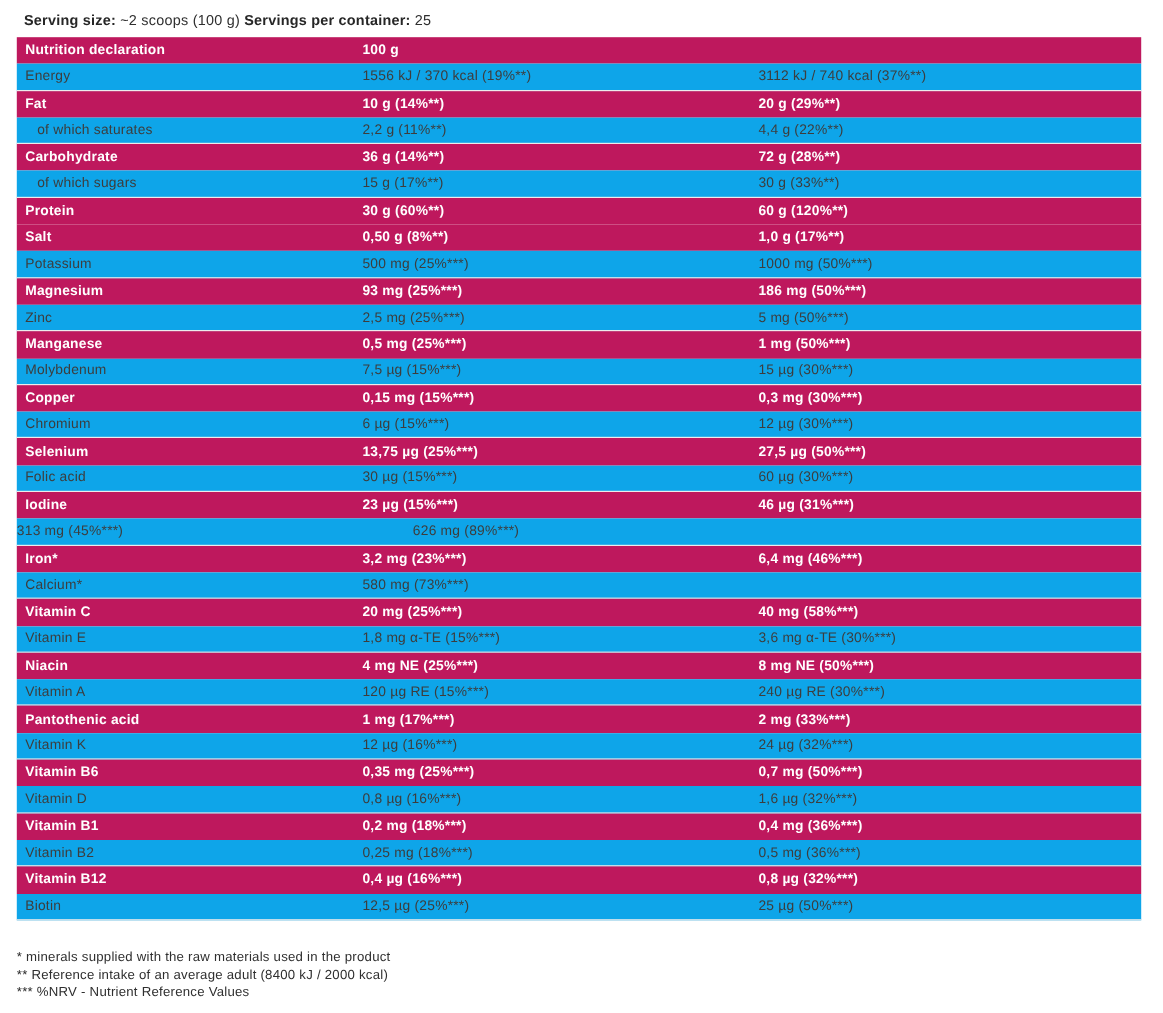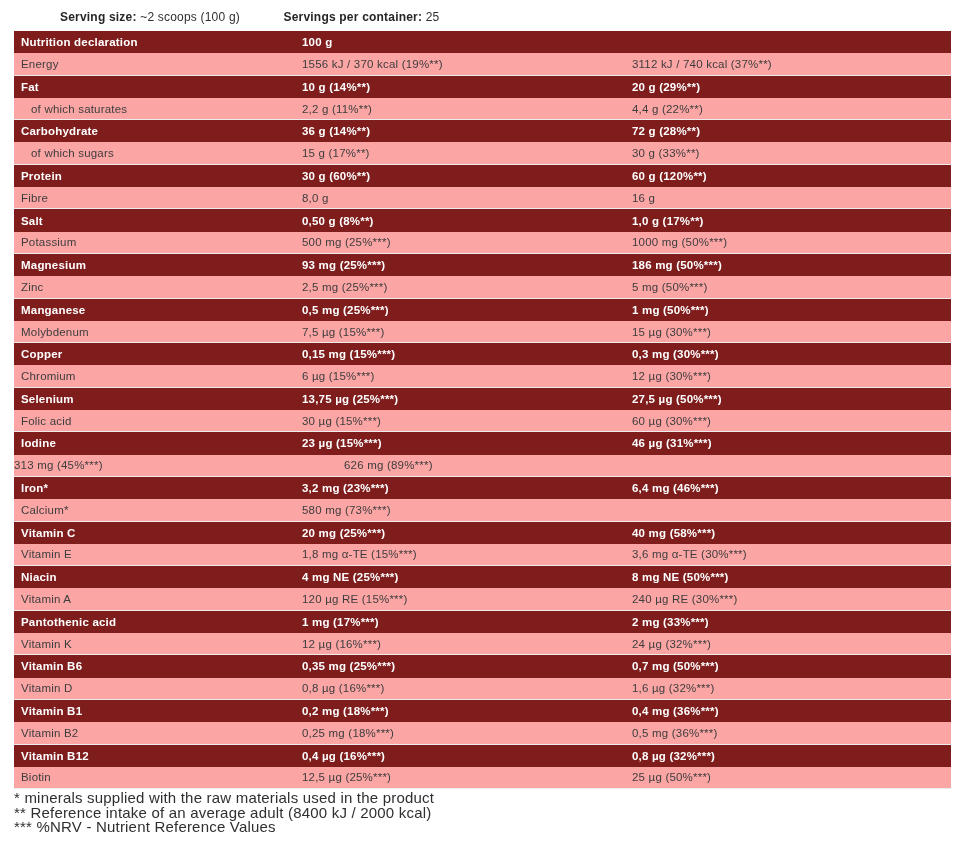--- a/index.html
+++ b/index.html
@@ -9,44 +9,44 @@
     font-family:"Liberation Sans", sans-serif;
     color:#3d3d3d;
     position:relative;
     overflow:hidden;
   }
   .serving-line{
     position:absolute;left:20px;top:10px;
     font-size:12px;letter-spacing:.2px;color:#2f2f2f;
     white-space:nowrap;
   }
-  .serving-line b{font-weight:700;color:#262626;margin-left:40px;}
+  .serving-line b{font-weight:700;color:#262626;}
   .serving-line .val{font-weight:400;}
   .nutri-table{
     position:absolute;left:14px;top:31px;width:937px;
   }
   .row{
     display:flex;align-items:center;
     height:22.3px;box-sizing:border-box;
     font-size:11.5px;letter-spacing:.2px;
   }
   .row.dark{
-    background:#7f1d1d;color:#ffffff;font-weight:700;
+    background:#be185d;color:#ffffff;font-weight:700;
   }
   .row.light{
-    background:#fca5a5;color:#3d3d3d;font-weight:400;
+    background:#0ea5e9;color:#3d3d3d;font-weight:400;
     border-bottom:1px solid #ececec;
   }
   .row .c1{width:288px;padding-left:7px;box-sizing:border-box;white-space:nowrap;}
   .row .c2{width:330px;white-space:nowrap;}
   .row .c3{flex:1;white-space:nowrap;}
   .row.indent .c1{padding-left:17px;}
   .footnotes{
     position:absolute;left:14px;top:791px;
-    font-size:15px;line-height:14.6px;letter-spacing:.2px;color:#2f2f2f;
+    font-size:11px;line-height:14.6px;letter-spacing:.2px;color:#2f2f2f;
   }
 </style>
 </head>
 <body>
 
 <div class="serving-line">
   <b>Serving size:</b><span class="val"> ~2 scoops (100 g) </span><b>Servings per container:</b><span class="val"> 25</span>
 </div>
 
 <div class="nutri-table">
@@ -78,25 +78,20 @@
       <div class="row light indent">
         <div class="c1">of which sugars</div>
         <div class="c2">15 g (17%**)</div>
         <div class="c3">30 g (33%**)</div>
       </div>
       <div class="row dark">
         <div class="c1">Protein</div>
         <div class="c2">30 g (60%**)</div>
         <div class="c3">60 g (120%**)</div>
       </div>
-      <div class="row light">
-        <div class="c1">Fibre</div>
-        <div class="c2">8,0 g</div>
-        <div class="c3">16 g</div>
-      </div>
       <div class="row dark">
         <div class="c1">Salt</div>
         <div class="c2">0,50 g (8%**)</div>
         <div class="c3">1,0 g (17%**)</div>
       </div>
       <div class="row light">
         <div class="c1">Potassium</div>
         <div class="c2">500 mg (25%***)</div>
         <div class="c3">1000 mg (50%***)</div>
       </div>

